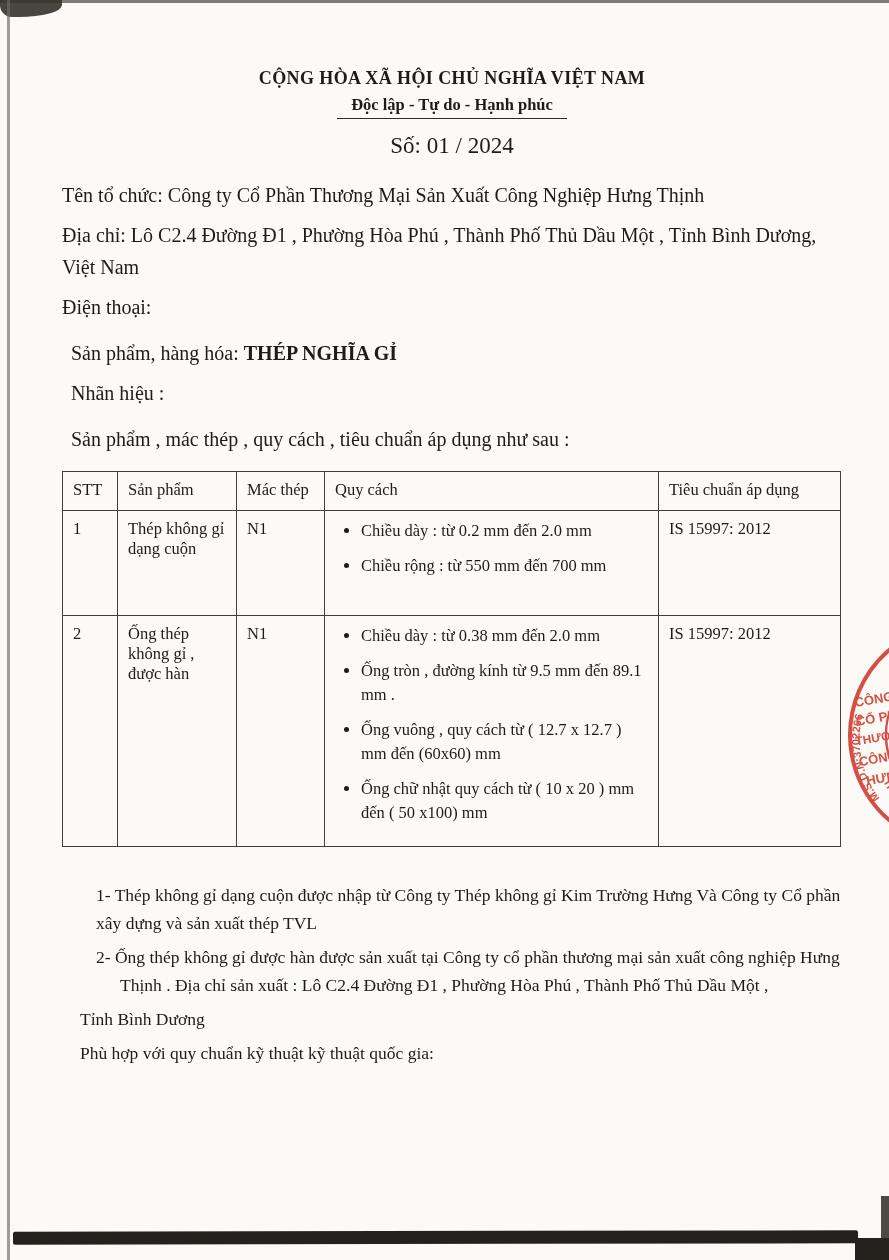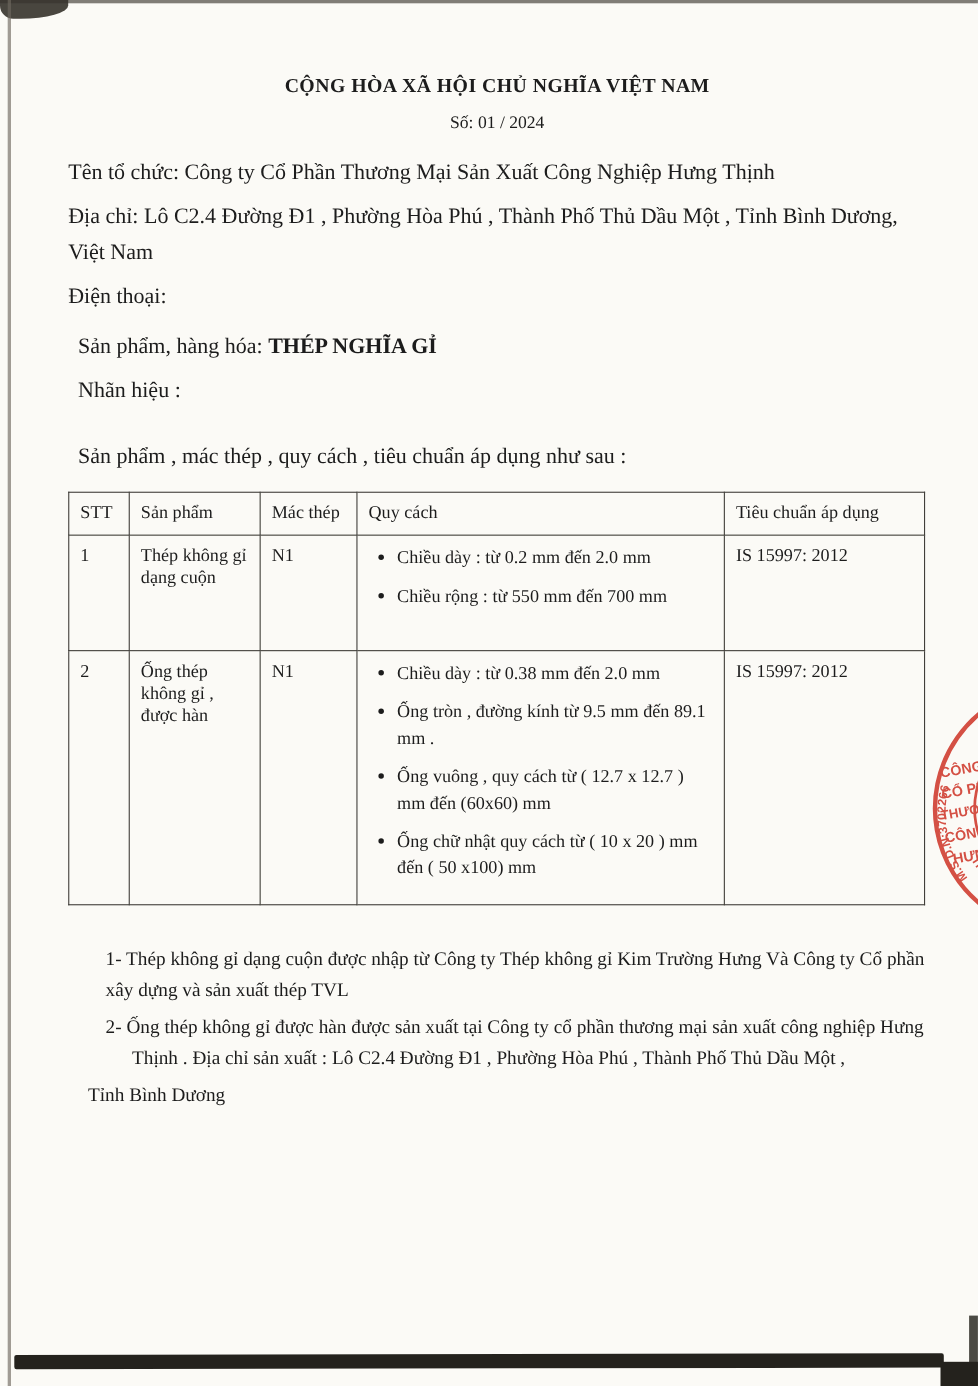--- a/index.html
+++ b/index.html
@@ -15,21 +15,21 @@
   .center{text-align:center;}
   .bold{font-weight:bold;}
 
   .country{font-size:18px;font-weight:bold;letter-spacing:.4px;margin:0;}
   .motto-wrap{margin:6px 0 0;}
   .motto{
     display:inline-block;font-size:16.5px;font-weight:bold;
     border-bottom:1.6px solid #2a2a28;padding:0 14px 3px;
   }
   .doc-title{font-size:21.5px;font-weight:bold;letter-spacing:1px;margin:40px 0 0;}
-  .doc-no{font-size:16px;margin:14px 0 0;}
+  .doc-no{font-size:23px;margin:14px 0 0;}
 
   .info p{font-size:20px;line-height:1.6;margin:8px 0 0;}
   .info .org{margin-top:20px;}
   .info .indent{padding-left:9px;}
   .info .product{margin-top:14px;}
 
   table.spec{
     border-collapse:collapse;width:778px;margin-top:16px;
     font-size:16.5px;table-layout:fixed;
   }
@@ -69,30 +69,31 @@
   .stamp text{font-family:"Liberation Sans", sans-serif;font-weight:bold;}
 </style>
 </head>
 <body>
 
 <div class="page">
 
   <div class="content">
 
     <p class="country center">CỘNG HÒA XÃ HỘI CHỦ NGHĨA VIỆT NAM</p>
+    <p class="motto-wrap center"><span class="motto">Độc lập - Tự do - Hạnh phúc</span></p>
 
     <p class="doc-no center">Số: 01 / 2024</p>
 
     <div class="info">
       <p class="org">Tên tổ chức: Công ty Cổ Phần Thương Mại Sản Xuất Công Nghiệp Hưng Thịnh</p>
       <p>Địa chỉ: Lô C2.4 Đường Đ1 , Phường Hòa Phú , Thành Phố Thủ Dầu Một , Tỉnh Bình Dương, Việt Nam</p>
       <p>Điện thoại:</p>
       <p class="indent product"><span>Sản phẩm, hàng hóa:</span> <span class="bold">THÉP NGHĨA GỈ</span></p>
       <p class="indent">Nhãn hiệu :</p>
-      <p class="indent" style="margin-top:28px;">Sản phẩm , mác thép , quy cách , tiêu chuẩn áp dụng như sau :</p>
+      <p class="indent" style="margin-top:14px;">Sản phẩm , mác thép , quy cách , tiêu chuẩn áp dụng như sau :</p>
     </div>
 
     <table class="spec">
       <colgroup>
         <col class="c-stt">
           <col class="c-sp">
           <col class="c-mac">
           <col class="c-qc">
           <col class="c-tc">
       </colgroup>
@@ -132,20 +133,21 @@
           </td>
           <td>IS 15997: 2012</td>
         </tr>
       </tbody>
     </table>
 
     <div class="notes">
       <p class="note-1">1-  Thép không gỉ dạng cuộn được nhập từ Công ty Thép không gỉ Kim Trường Hưng Và Công ty Cổ phần xây dựng và sản xuất thép TVL</p>
       <p class="note-2">2-  Ống thép không gỉ được hàn được sản xuất tại Công ty cổ phần thương mại sản xuất công nghiệp Hưng Thịnh . Địa chỉ sản xuất : Lô C2.4 Đường Đ1 , Phường Hòa Phú , Thành Phố Thủ Dầu Một ,</p>
       <p class="province">Tỉnh Bình Dương</p>
+      <p class="conform">Phù hợp với quy chuẩn kỹ thuật kỹ thuật quốc gia:</p>
     </div>
 
   </div>
 
   <svg class="stamp" width="240" height="240" viewBox="0 0 240 240" aria-hidden="true">
     <defs>
       <path id="arcTop" d="M 28,168 A 96,96 0 0 1 62,42" fill="none"></path>
       <path id="arcBottom" d="M 34,152 A 95,95 0 0 0 142,213" fill="none"></path>
     </defs>
     <circle cx="120" cy="120" r="112" fill="none" stroke="#cf392c" stroke-width="4"></circle>

